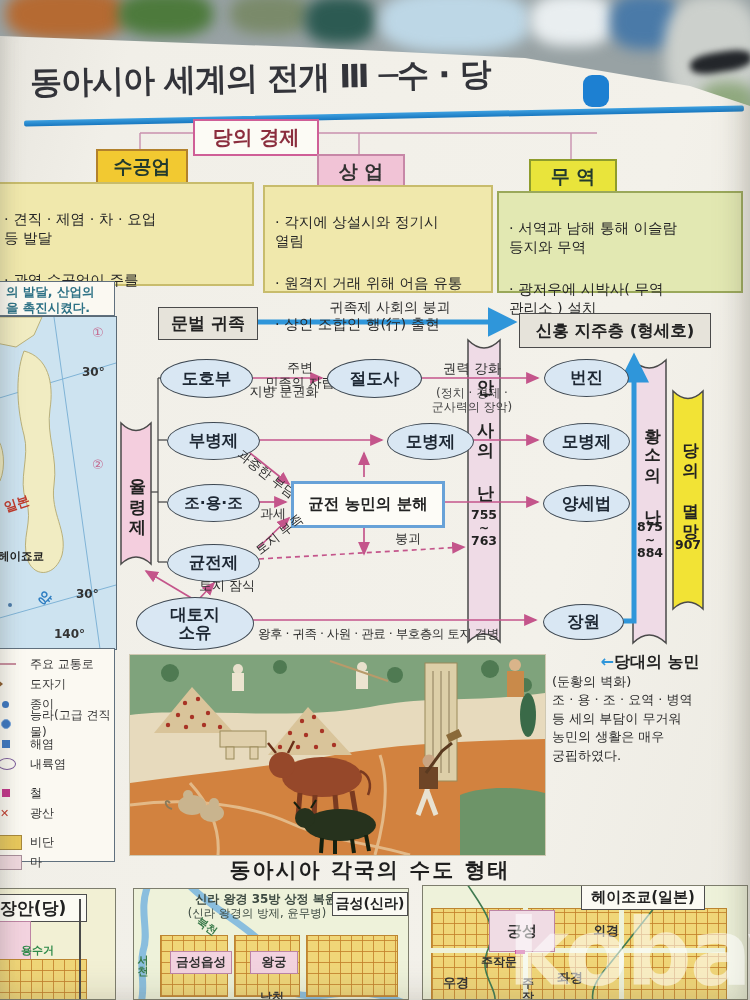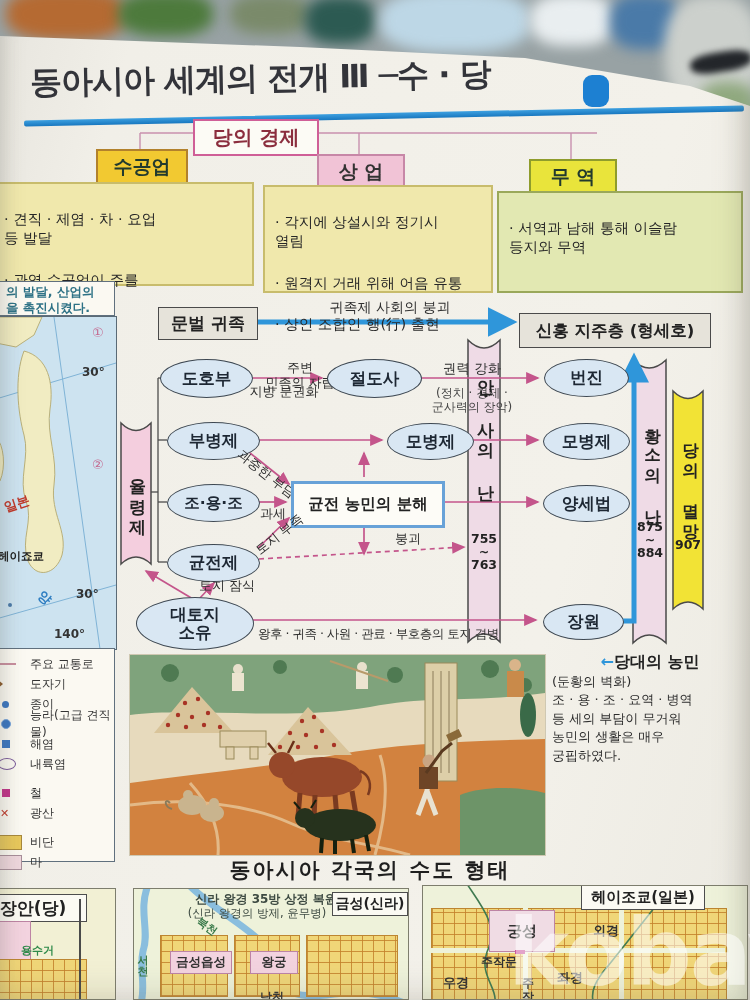--- a/index.html
+++ b/index.html
@@ -151,20 +151,22 @@
     <div>· 각지에 상설시와 정기시
 열림</div>
     <div>· 원격지 거래 위해 어음 유통</div>
     <div>· 상인 조합인 행(行) 출현</div>
   </div>
 
   <div class="abs tag" style="left:529px;top:159px;width:84px;height:32px;background:#e9e43b;border:2px solid #8f9c2c;font-size:19px;">무 역</div>
   <div class="abs ebody pre" style="left:497px;top:191px;width:246px;height:102px;background:#e2e8b2;border:2px solid #9aa85a;">
     <div>· 서역과 남해 통해 이슬람
 등지와 무역</div>
+    <div>· 광저우에 시박사( 무역
+관리소 ) 설치</div>
   </div>
 
   <div class="abs sbox" style="left:-5px;top:281px;width:120px;height:35px;padding:2px 0 0 10px;font-size:12.5px;font-weight:bold;color:#2e7286;line-height:1.25;">
     <div>의 발달, 산업의</div>
     <div>을 촉진시켰다.</div>
   </div>
 
   <div class="abs" style="left:-5px;top:316px;width:120px;height:332px;background:#cde3f0;border:1px solid #5a6a76;overflow:hidden;">
     <svg width="120" height="332" viewBox="0 0 120 332">
       <g stroke="#7fb3d6" stroke-width="1" fill="none">
@@ -281,21 +283,21 @@
 
   <div class="ell" style="left:167px;top:544px;width:91px;height:36px;">균전제</div>
   <div class="lbl" style="left:378px;top:531px;width:60px;">붕괴</div>
   <div class="lbl" style="left:182px;top:578px;width:90px;">토지 잠식</div>
   <div class="ell" style="left:136px;top:597px;width:116px;height:51px;font-size:16.5px;">대토지
 소유</div>
   <div class="lbl" style="left:258px;top:627px;width:312px;font-size:12.5px;letter-spacing:-0.5px;text-align:left;">왕후 · 귀족 · 사원 · 관료 · 부호층의 토지 겸병</div>
   <div class="ell" style="left:543px;top:604px;width:79px;height:34px;">장원</div>
 
   <div class="vtext" style="left:470px;top:354px;width:28px;height:150px;font-size:17px;text-align:center;">안·사의 난</div>
-  <div class="years" style="left:466px;top:532px;width:36px;">755
+  <div class="years" style="left:466px;top:508px;width:36px;">755
 ~
 763</div>
 
   <div class="vtext" style="left:635px;top:402px;width:28px;height:130px;font-size:16.5px;text-align:center;">황소의 난</div>
   <div class="years" style="left:631px;top:520px;width:38px;text-align:center;">875
 ~
 884</div>
 
   <div class="vtext" style="left:675px;top:418px;width:26px;height:125px;font-size:16.5px;text-align:center;">당의 멸망</div>
   <div class="years" style="left:671px;top:538px;width:34px;">907</div>

